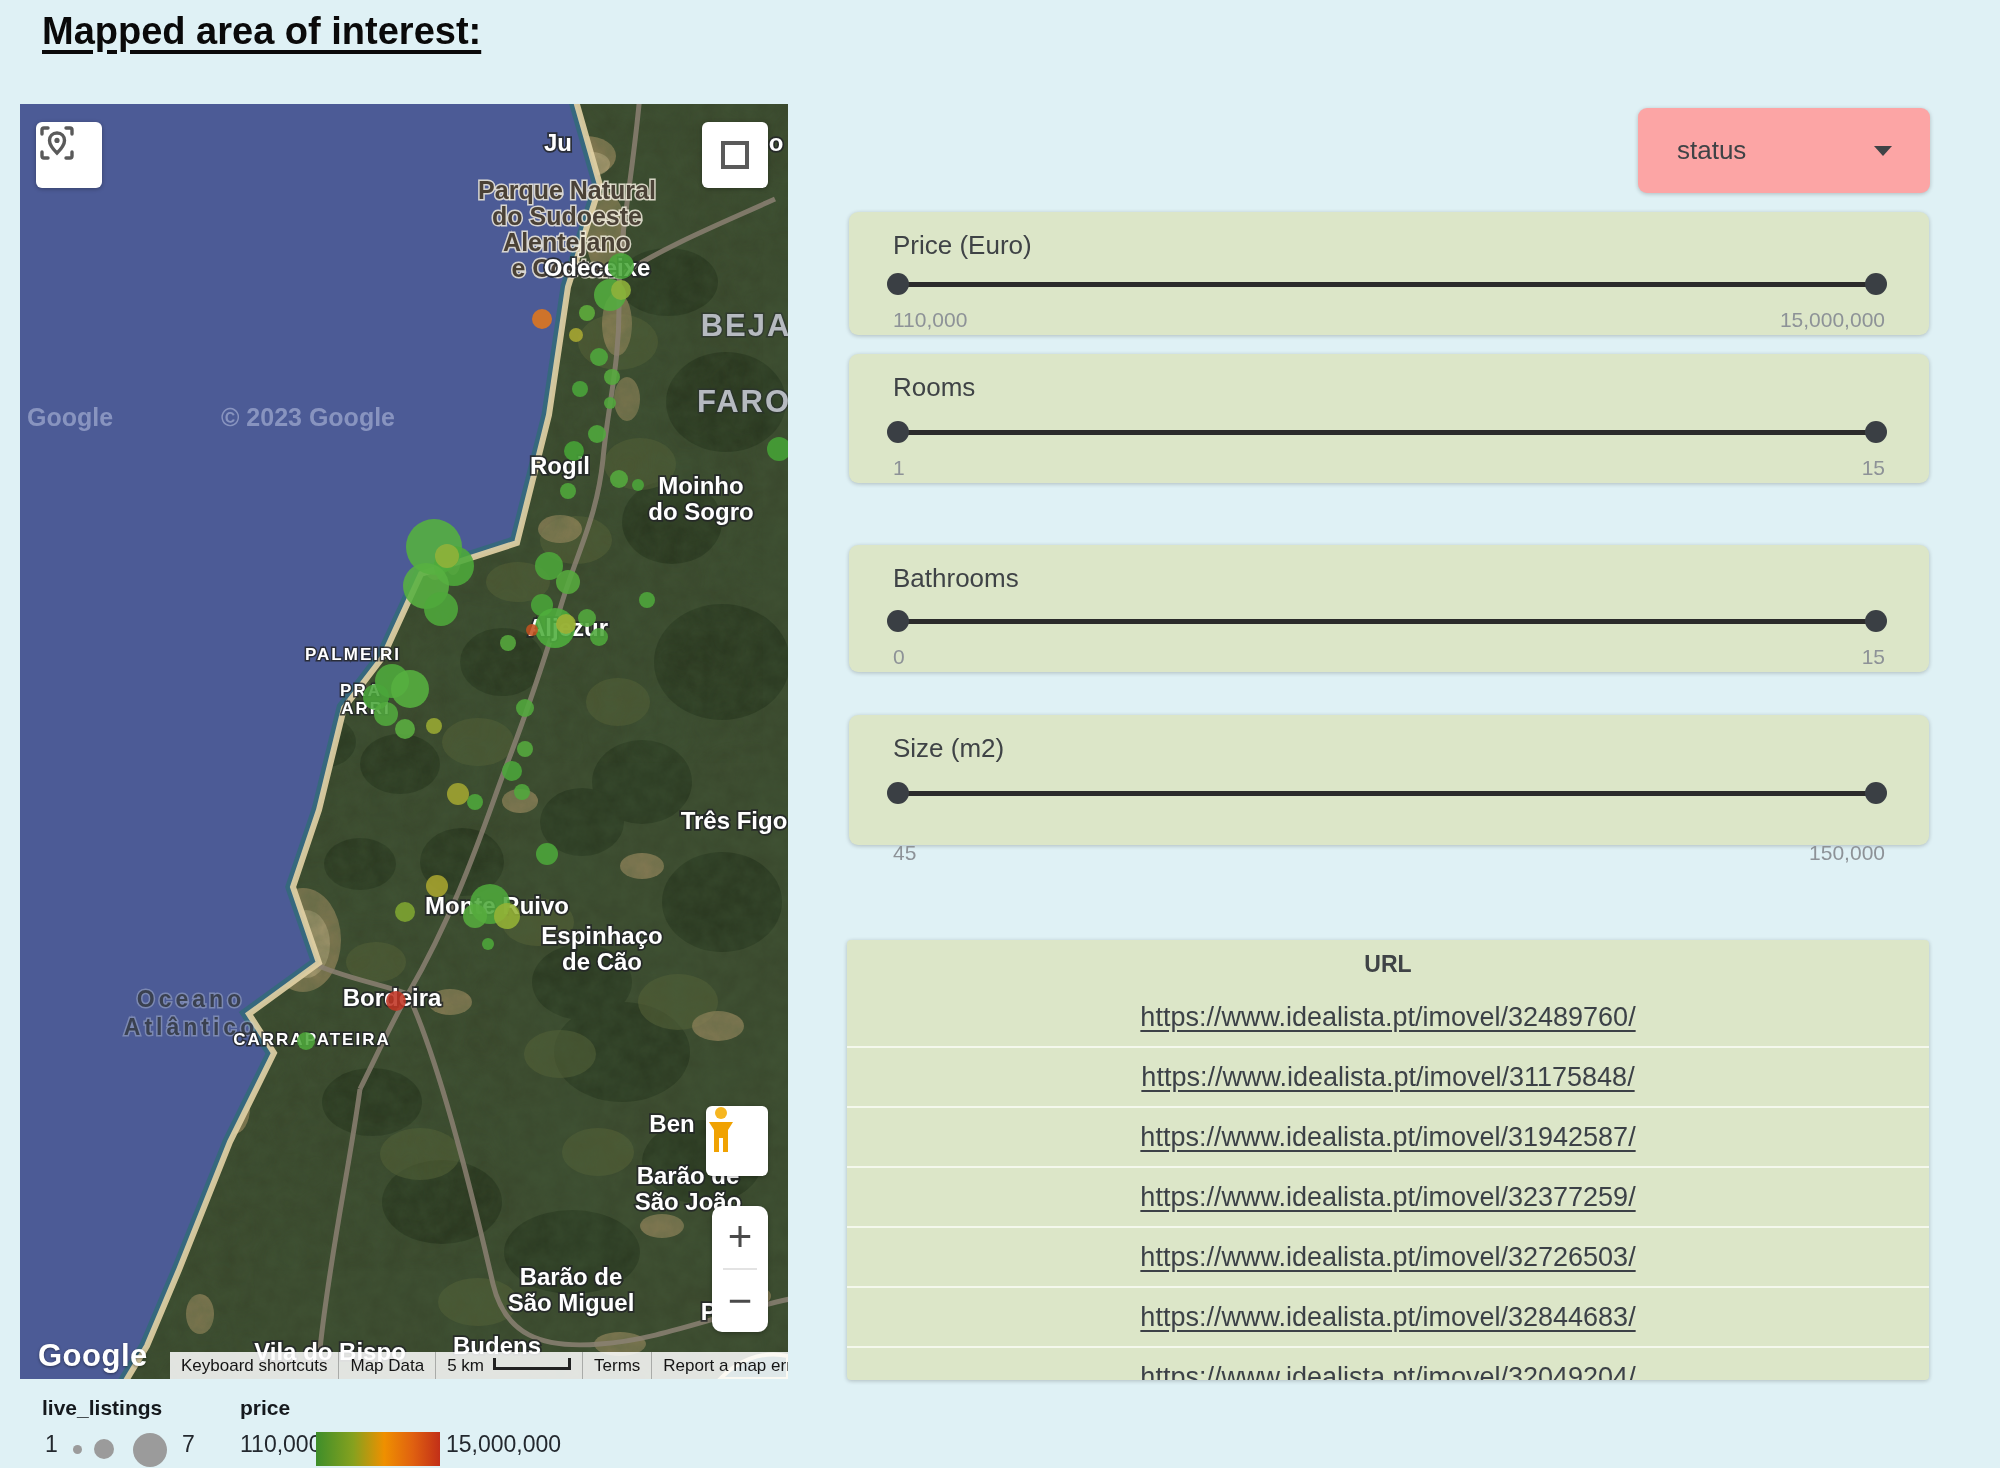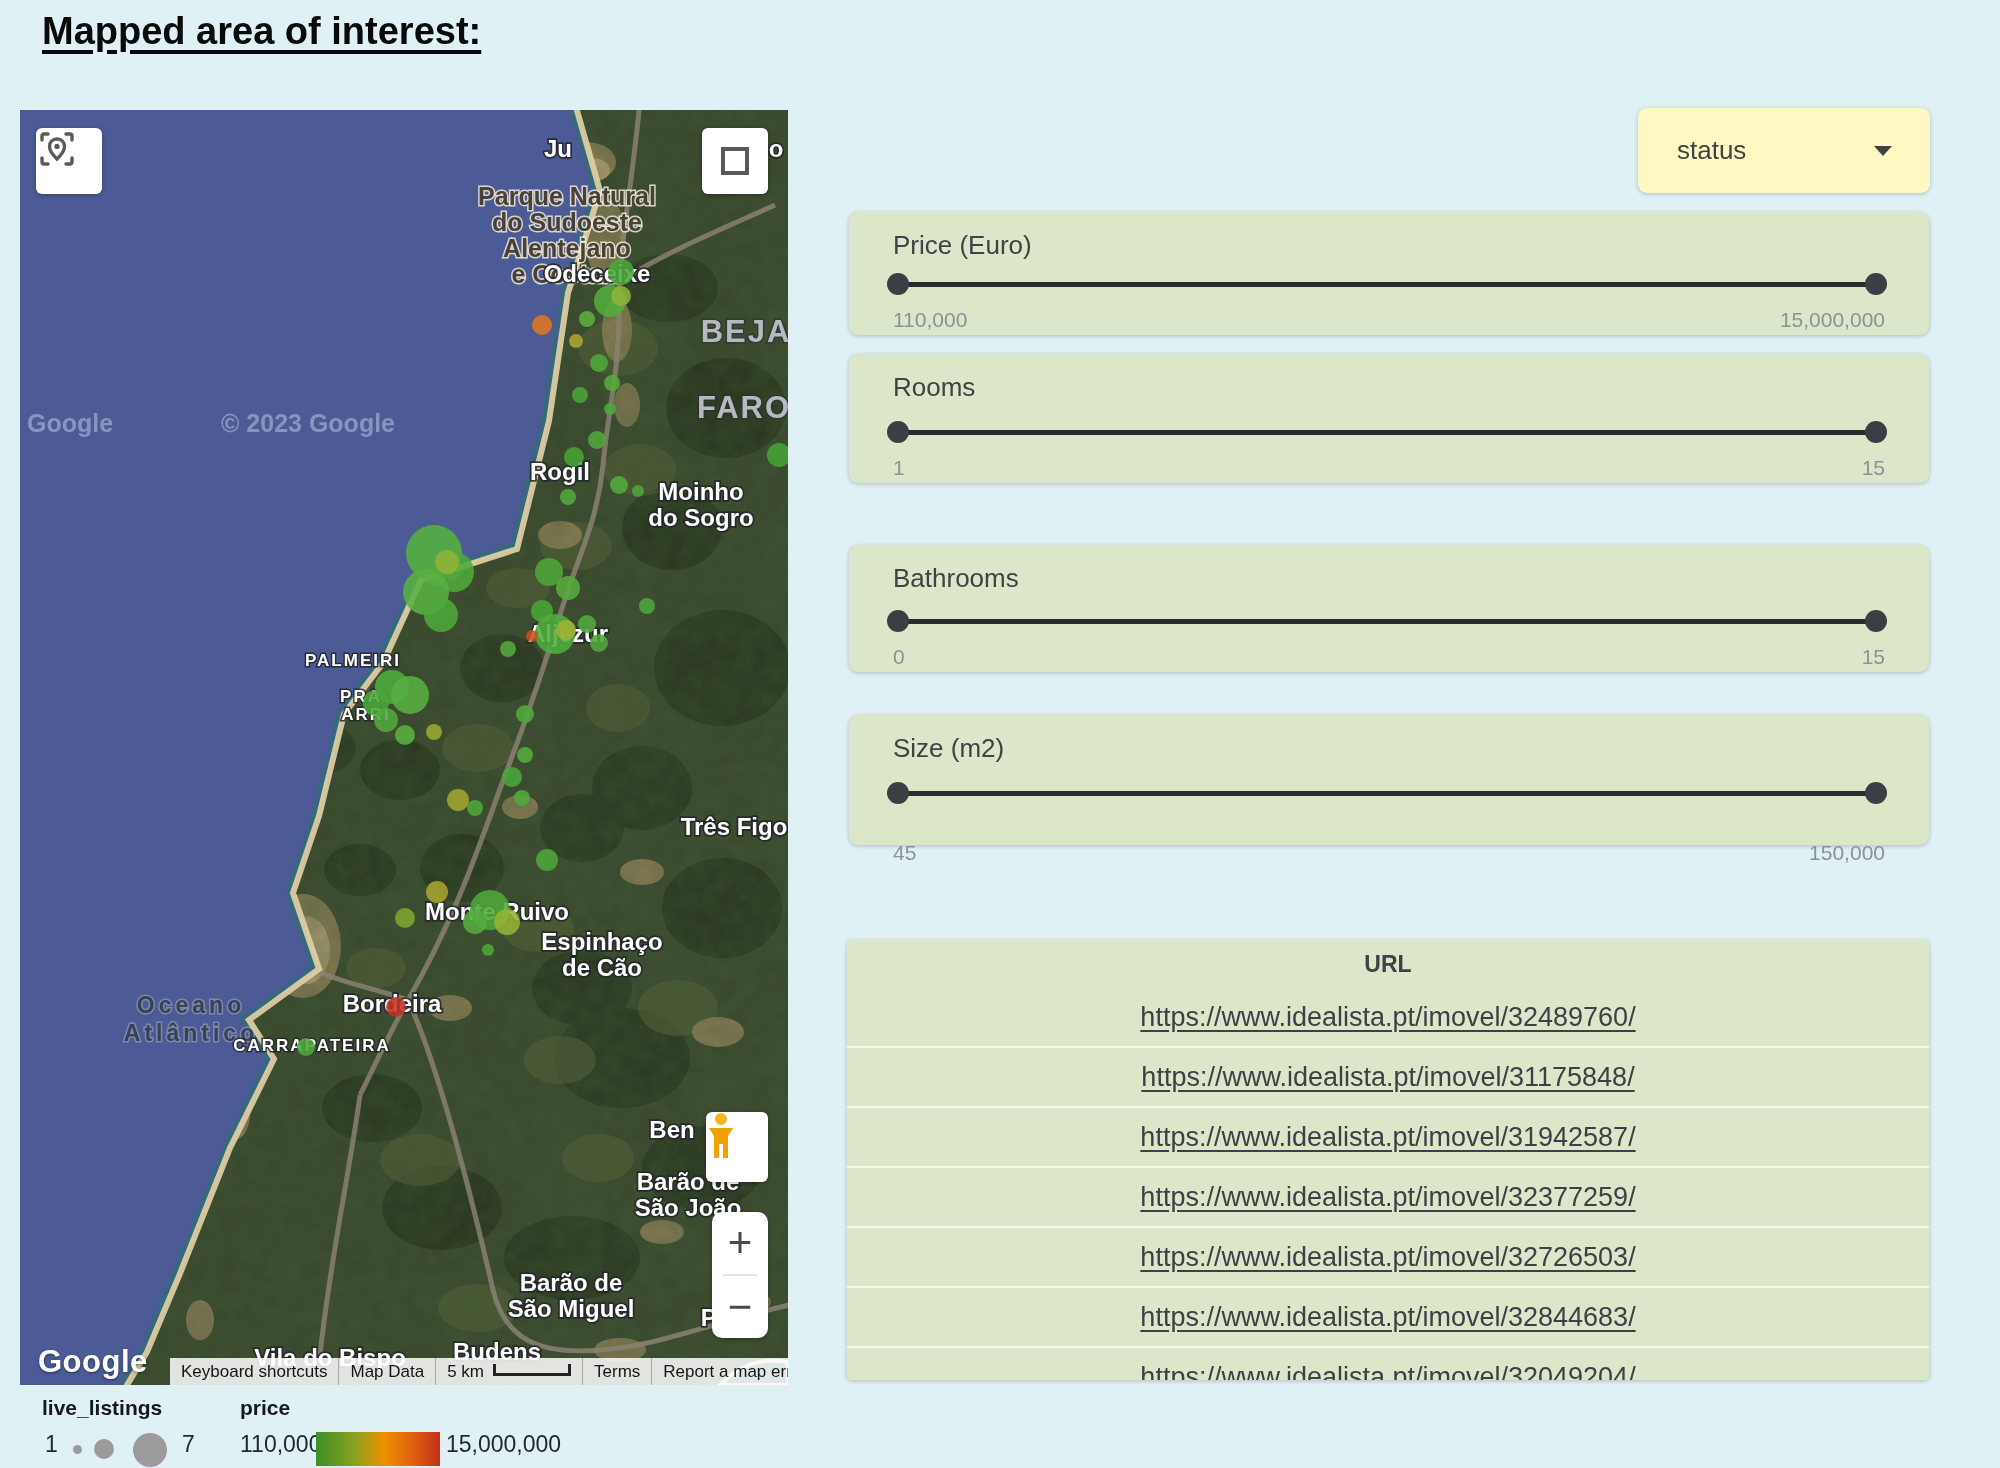--- a/index.html
+++ b/index.html
@@ -10,21 +10,21 @@
     -webkit-font-smoothing:antialiased;
   }
   
   .page-title{
     position:absolute;left:42px;top:10px;
     font-size:38px;font-weight:bold;color:#0a0a0a;
     text-decoration:underline;text-underline-offset:6px;text-decoration-thickness:4px;
   }
   
   .map{
-    position:absolute;left:20px;top:110px;width:768px;height:1275px;
+    position:absolute;left:20px;top:104px;width:768px;height:1275px;
     overflow:hidden;background:#0f766e;
   }
   .map svg{position:absolute;inset:0;}
   
   .ml-town{font-size:24px;fill:#ffffff;stroke:rgba(35,38,40,.85);stroke-width:3.5px;paint-order:stroke;font-weight:bold;}
   .ml-park{font-size:25px;fill:#4a4136;stroke:rgba(240,235,220,.85);stroke-width:3px;paint-order:stroke;font-weight:bold;}
   .ml-region{font-size:31px;fill:#b6bac0;stroke:rgba(40,45,50,.55);stroke-width:3px;paint-order:stroke;font-weight:bold;letter-spacing:2px;}
   .ml-caps{font-size:17px;fill:#ffffff;stroke:rgba(35,38,40,.85);stroke-width:3px;paint-order:stroke;font-weight:bold;letter-spacing:2px;}
   .ml-ocean{font-size:23px;fill:#3a4150;stroke:rgba(195,205,220,.4);stroke-width:3px;paint-order:stroke;font-weight:bold;letter-spacing:4px;}
   .ml-wm{font-size:25px;fill:rgba(185,195,225,.55);font-weight:bold;}
@@ -69,21 +69,21 @@
   }
   
   .legend{position:absolute;left:30px;top:1395px;width:620px;height:73px;}
   .legend .lg-title{position:absolute;top:1px;font-size:21px;font-weight:bold;color:#15191d;text-align:right;}
   .legend .lg-val{position:absolute;top:36px;font-size:23px;color:#23282e;}
   .legend .lg-dot{position:absolute;border-radius:50%;background:#9b9b9b;}
   .gradient-bar{position:absolute;left:286px;top:37px;width:124px;height:34px;}
   
   .dropdown{
     position:absolute;left:1638px;top:108px;width:292px;height:85px;
-    background:#fef9c3;border-radius:9px;box-shadow:0 1px 4px rgba(0,0,0,.22);
+    background:#fca5a5;border-radius:9px;box-shadow:0 1px 4px rgba(0,0,0,.22);
     display:flex;align-items:center;cursor:pointer;
   }
   .dropdown .dd-label{margin-left:39px;font-size:26px;color:#3f4346;}
   .dd-arrow{position:absolute;right:38px;top:38px;width:0;height:0;
     border-left:9px solid transparent;border-right:9px solid transparent;border-top:10px solid #3f4346;}
   .card{
     position:absolute;left:849px;width:1080px;background:#dce6c8;border-radius:9px;
     box-shadow:0 1px 4px rgba(0,0,0,.22);
   }
   .card .card-title{position:absolute;left:44px;top:18px;font-size:26px;color:#3f4346;}

